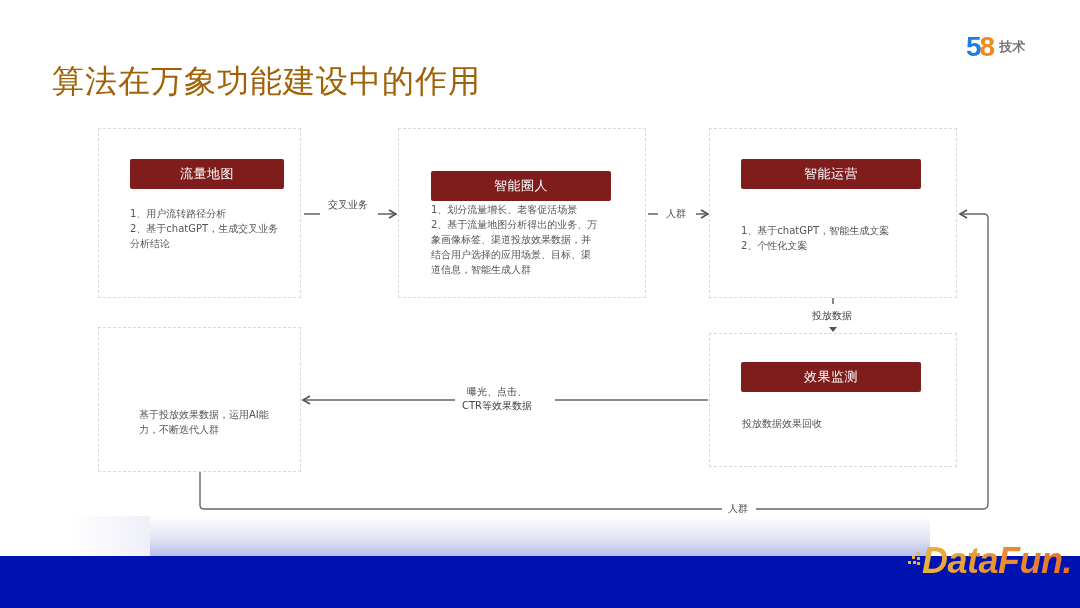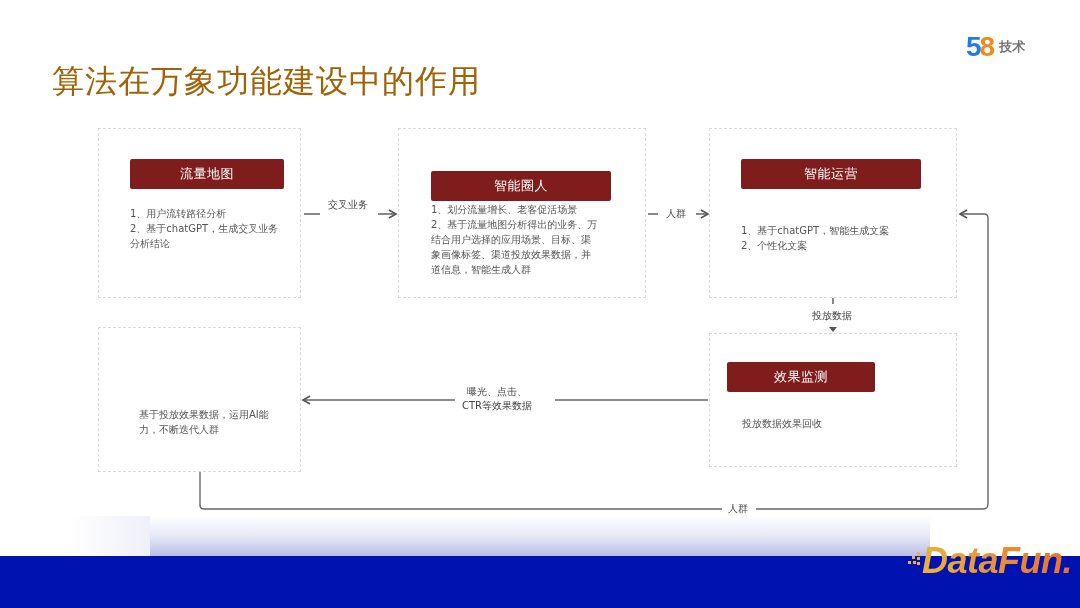--- a/index.html
+++ b/index.html
@@ -95,43 +95,43 @@
     <div>2、基于chatGPT，生成交叉业务</div>
     <div>分析结论</div>
   </div>
 </div>
 
 <div class="card" style="left:398px;top:128px;width:248px;height:170px;">
   <div class="hdr" style="left:32px;top:42px;width:180px;height:30px;">智能圈人</div>
   <div class="body" style="left:32px;top:73px;width:215px;">
     <div>1、划分流量增长、老客促活场景</div>
     <div>2、基于流量地图分析得出的业务、万</div>
+    <div>象画像标签、渠道投放效果数据，并</div>
     <div>结合用户选择的应用场景、目标、渠</div>
-    <div>象画像标签、渠道投放效果数据，并</div>
     <div>道信息，智能生成人群</div>
   </div>
 </div>
 
 <div class="card" style="left:709px;top:128px;width:248px;height:170px;">
   <div class="hdr" style="left:31px;top:30px;width:180px;height:30px;">智能运营</div>
   <div class="body" style="left:31px;top:94px;width:210px;">
     <div>1、基于chatGPT，智能生成文案</div>
     <div>2、个性化文案</div>
   </div>
 </div>
 
 <div class="card" style="left:98px;top:327px;width:203px;height:145px;">
   <div class="body" style="left:32px;top:79px;width:160px;margin-left:8px;">
     <div>基于投放效果数据，运用AI能</div>
     <div>力，不断迭代人群</div>
   </div>
 </div>
 
 <div class="card" style="left:709px;top:333px;width:248px;height:134px;">
-  <div class="hdr" style="left:17px;top:28px;width:148px;height:30px;">效果监测</div>
+  <div class="hdr" style="left:31px;top:28px;width:180px;height:30px;">效果监测</div>
   <div class="body" style="left:32px;top:82px;width:200px;">
     <div>投放数据效果回收</div>
   </div>
 </div>
 
 <div class="lbl" style="left:328px;top:198px;">交叉业务</div>
 <div class="lbl" style="left:666px;top:207px;">人群</div>
 <div class="lbl" style="left:812px;top:309px;">投放数据</div>
 <div class="lbl" style="left:462px;top:385px;text-align:center;line-height:14px;">
   <div>曝光、点击、</div>

